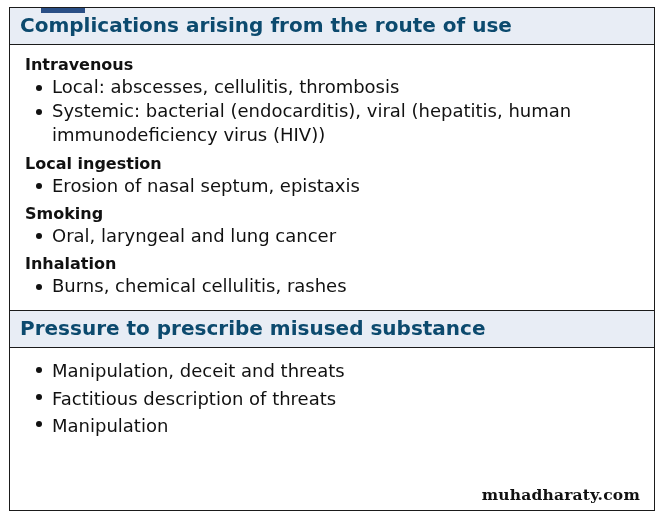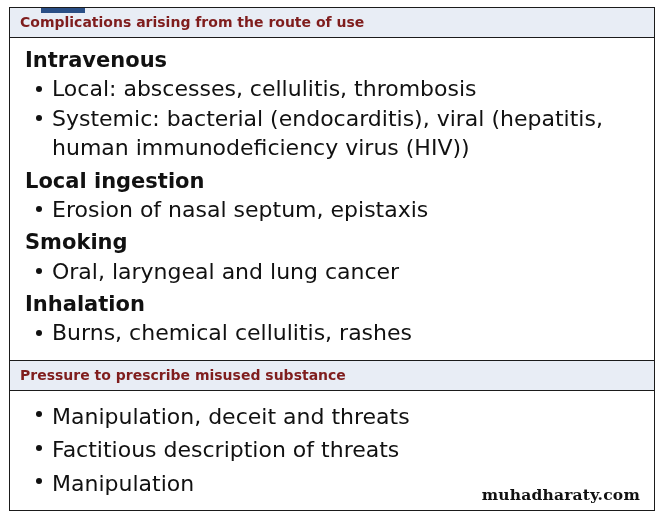--- a/index.html
+++ b/index.html
@@ -33,49 +33,49 @@
     width: 44px;
     height: 5px;
     background: #2a4f86;
   }
 
   .section-header {
     background: #e8edf5;
     border-bottom: 1px solid #1b1b1b;
     padding: 6px 10px 7px 10px;
     font-weight: bold;
-    font-size: 14px;
+    font-size: 20px;
     line-height: 1.15;
-    color: #7f1d1d;
+    color: #0c4a6e;
   }
 
   .section-header.second {
     border-top: 1px solid #1b1b1b;
   }
 
   .body-block {
     padding: 8px 10px 6px 10px;
   }
 
   .sub-head {
     font-weight: bold;
-    font-size: 21px;
+    font-size: 16px;
     line-height: 1.2;
     margin: 2px 0 1px 5px;
   }
 
   .bullets {
     margin: 0 0 6px 0;
     padding: 0;
     list-style: none;
   }
 
   .bullets li {
     position: relative;
-    font-size: 22px;
+    font-size: 18px;
     line-height: 1.34;
     padding-left: 32px;
     margin: 0 0 0 0;
   }
 
   .bullets li .dot {
     position: absolute;
     left: 16px;
     top: 0.52em;
     width: 6px;

